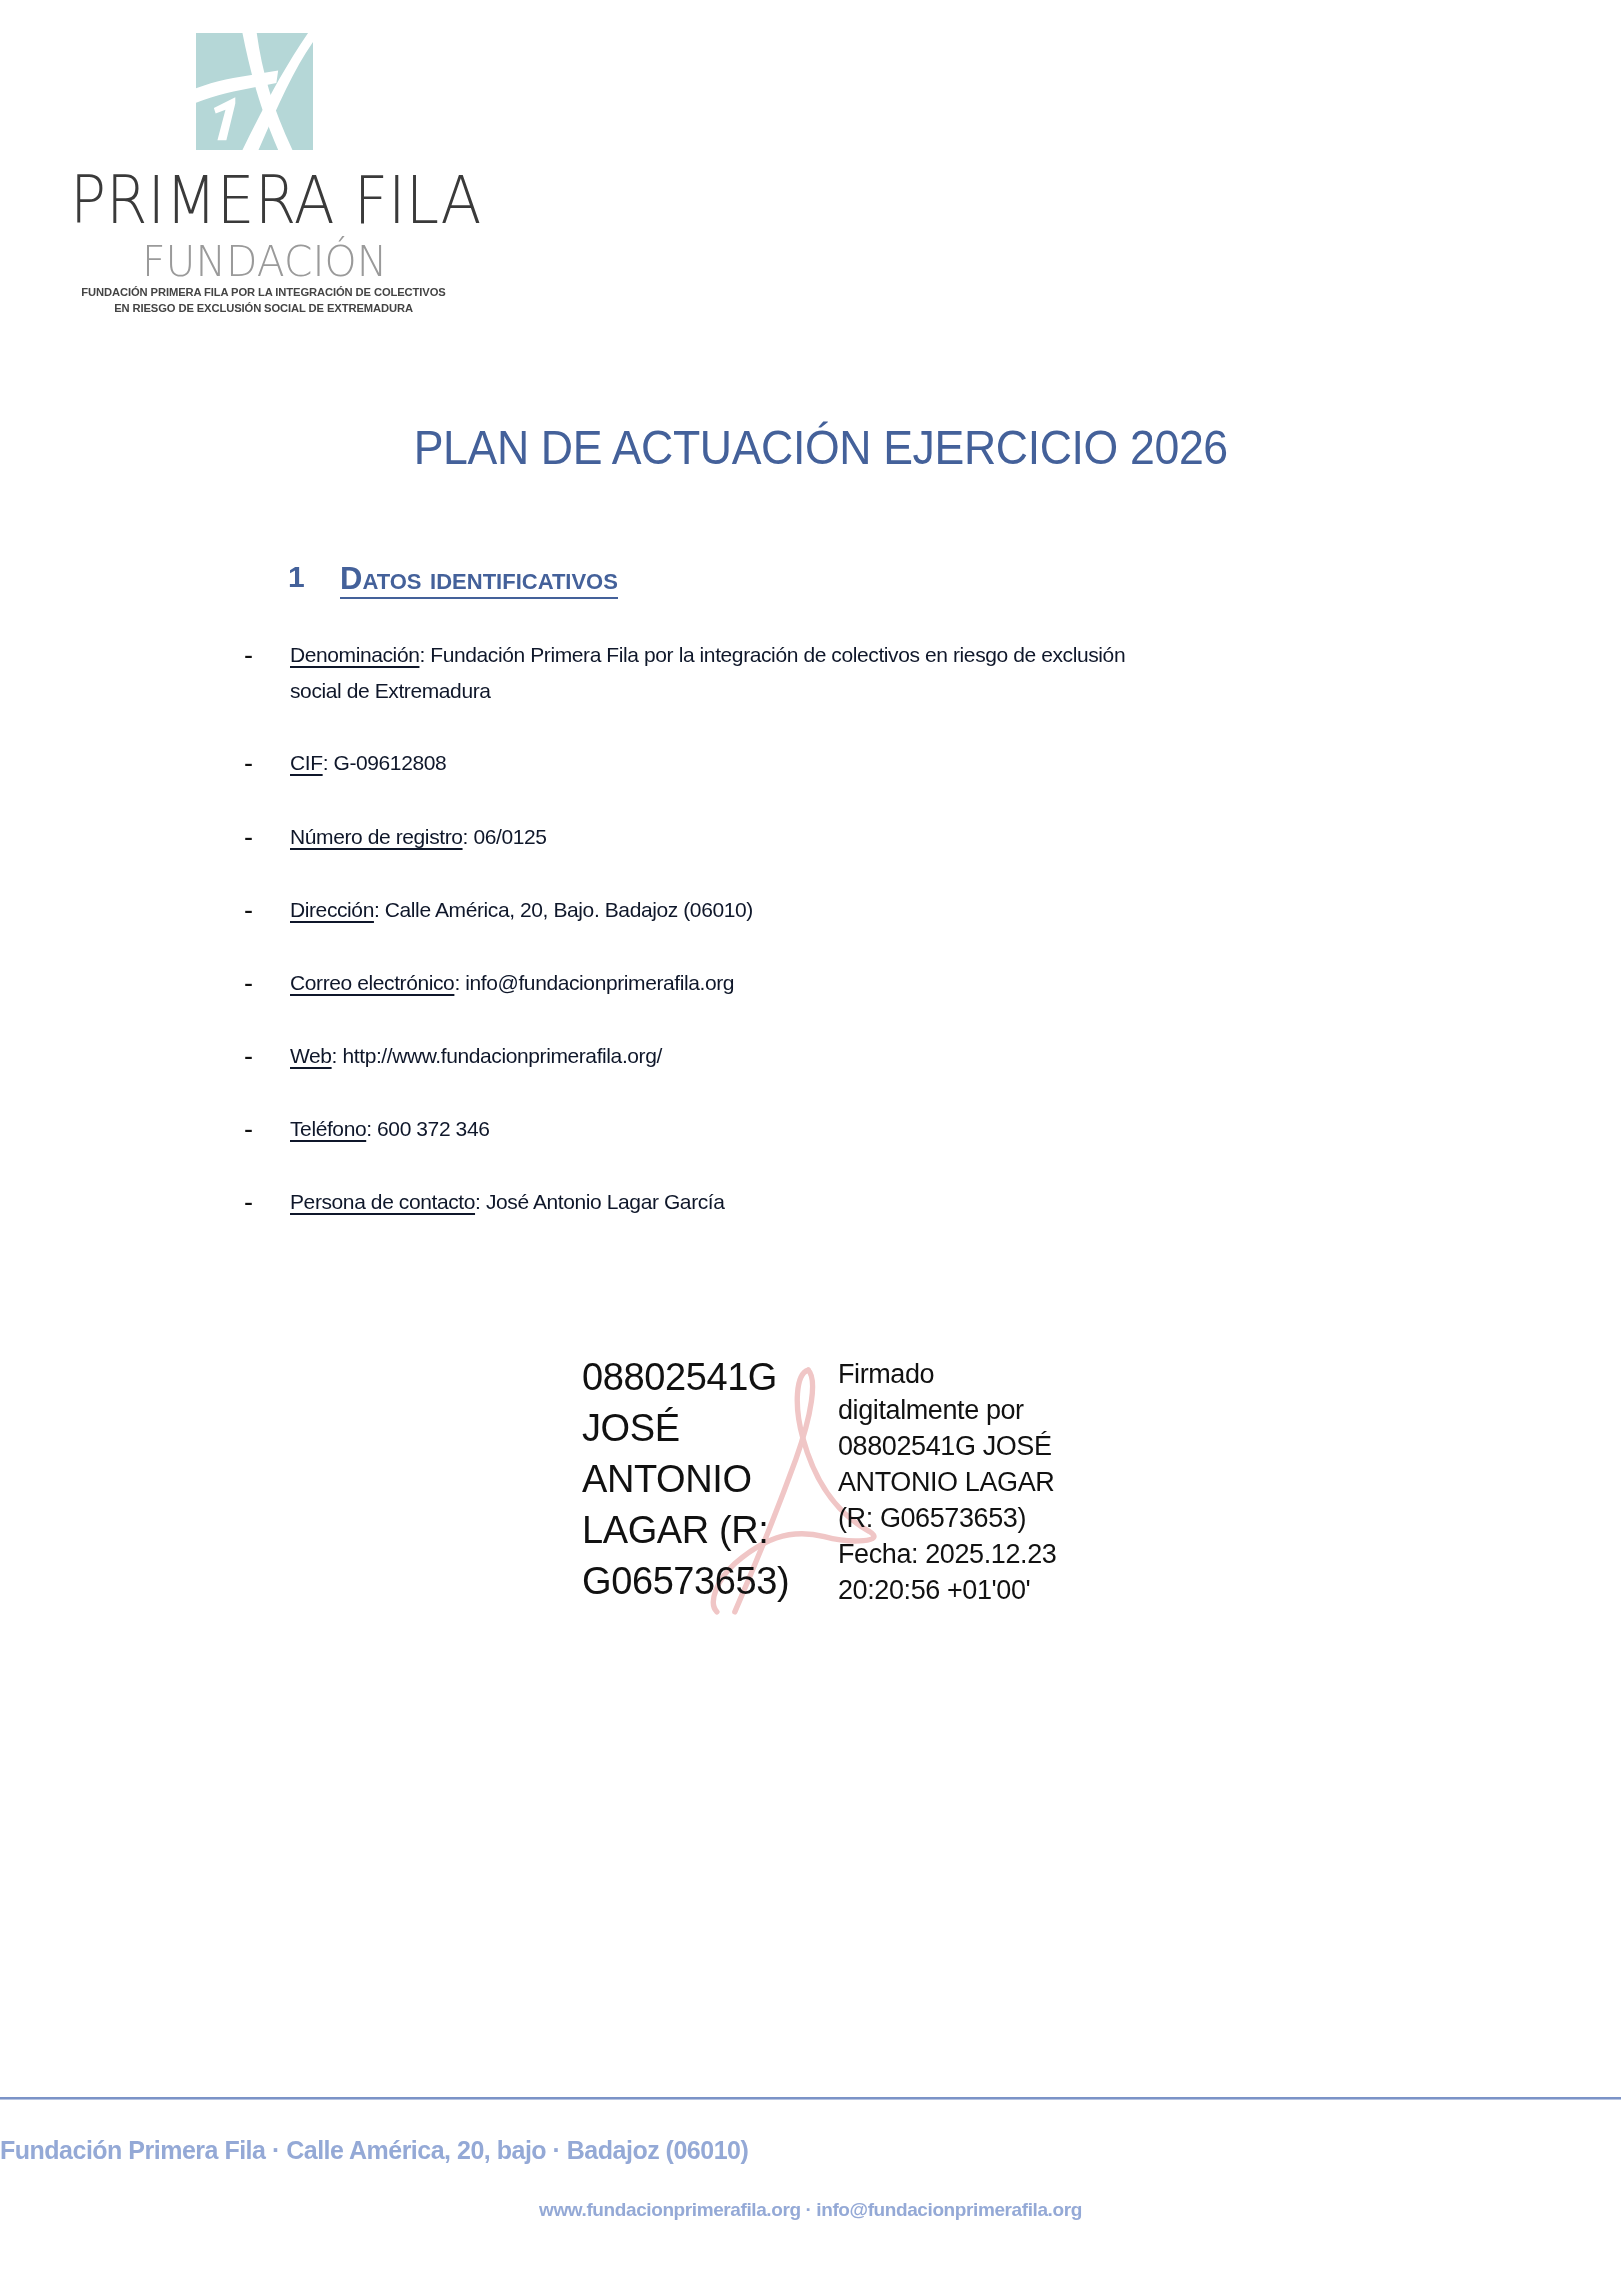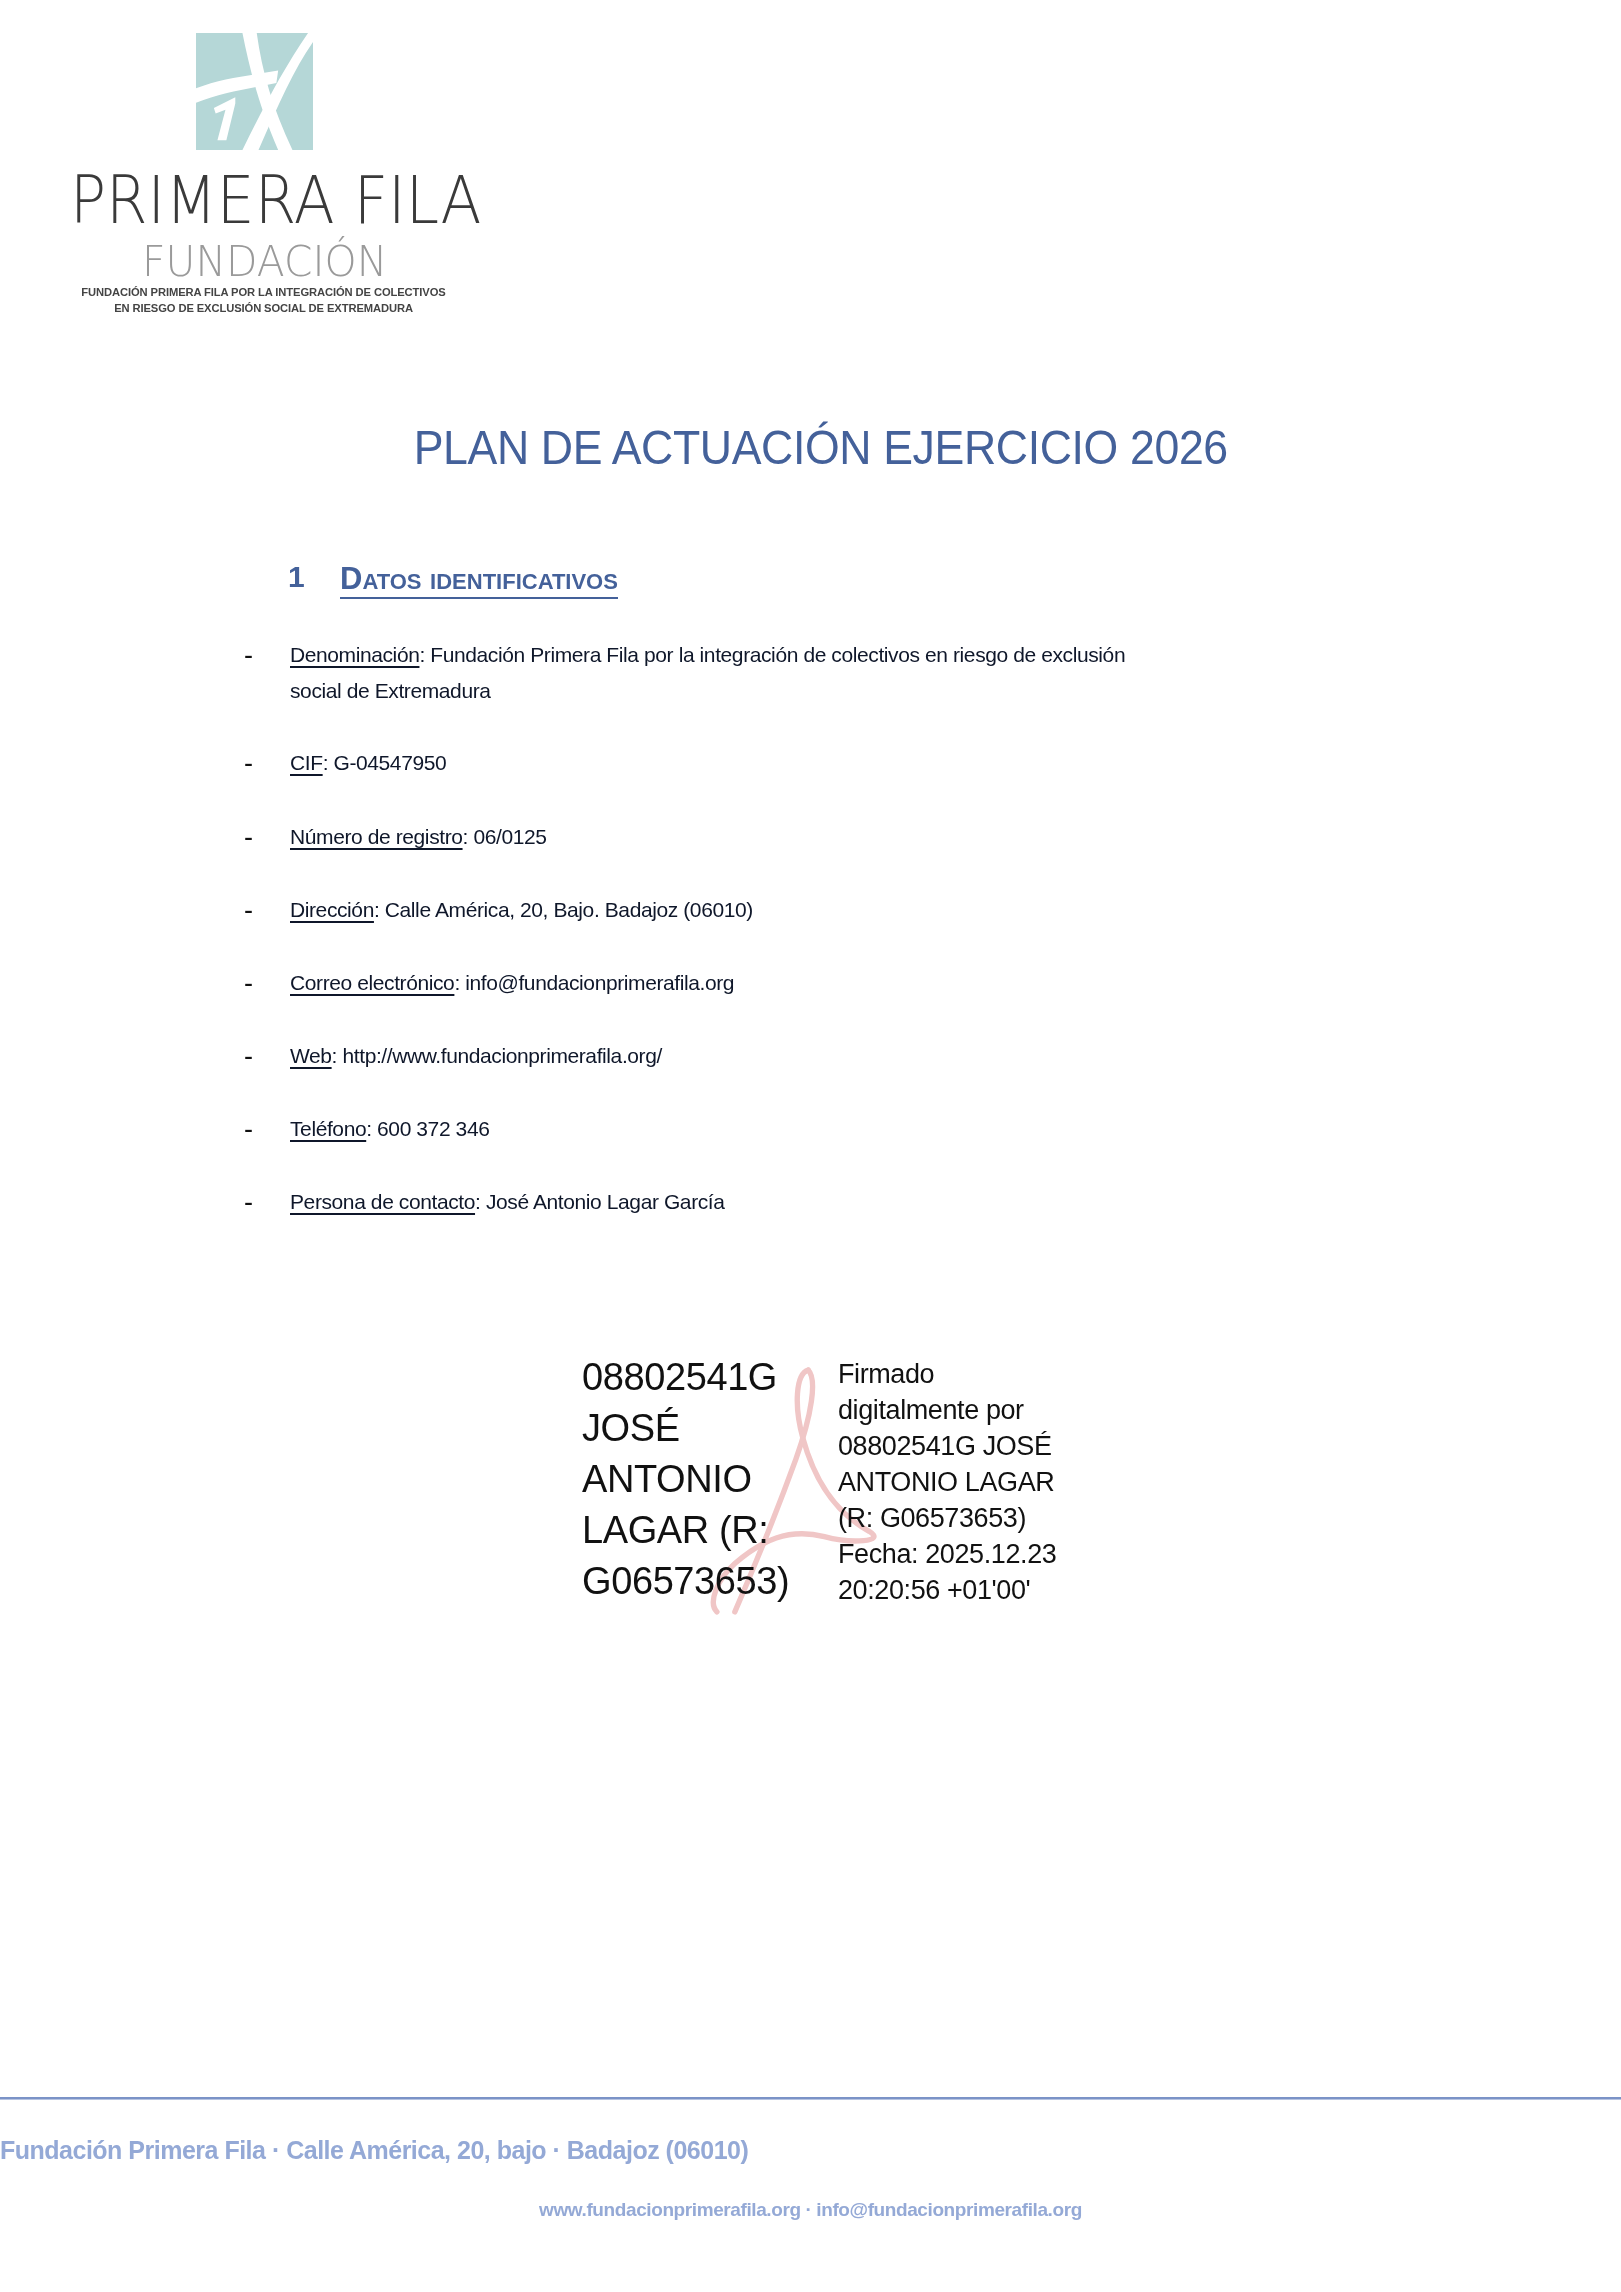--- a/index.html
+++ b/index.html
@@ -76,21 +76,21 @@
 
 <div class="abs sec-num">1</div>
 <div class="abs sec-title"><span class="sc">Datos identificativos</span></div>
 
 <div>
   <div class="abs li-dash" style="top:637px">-</div>
   <div class="abs li-text" style="top:637px"><span class="li-label">Denominación</span><span>: Fundación Primera Fila por la integración de colectivos en riesgo de exclusión</span></div>
   <div class="abs li-text" style="top:673px"><span>social de Extremadura</span></div>
 
   <div class="abs li-dash" style="top:745px">-</div>
-  <div class="abs li-text" style="top:745px"><span class="li-label">CIF</span><span>: G-04547950</span></div>
+  <div class="abs li-text" style="top:745px"><span class="li-label">CIF</span><span>: G-09612808</span></div>
 
   <div class="abs li-dash" style="top:819px">-</div>
   <div class="abs li-text" style="top:819px"><span class="li-label">Número de registro</span><span>: 06/0125</span></div>
 
   <div class="abs li-dash" style="top:892px">-</div>
   <div class="abs li-text" style="top:892px"><span class="li-label">Dirección</span><span>: Calle América, 20, Bajo. Badajoz (06010)</span></div>
 
   <div class="abs li-dash" style="top:965px">-</div>
   <div class="abs li-text" style="top:965px"><span class="li-label">Correo electrónico</span><span>: info@fundacionprimerafila.org</span></div>
 

